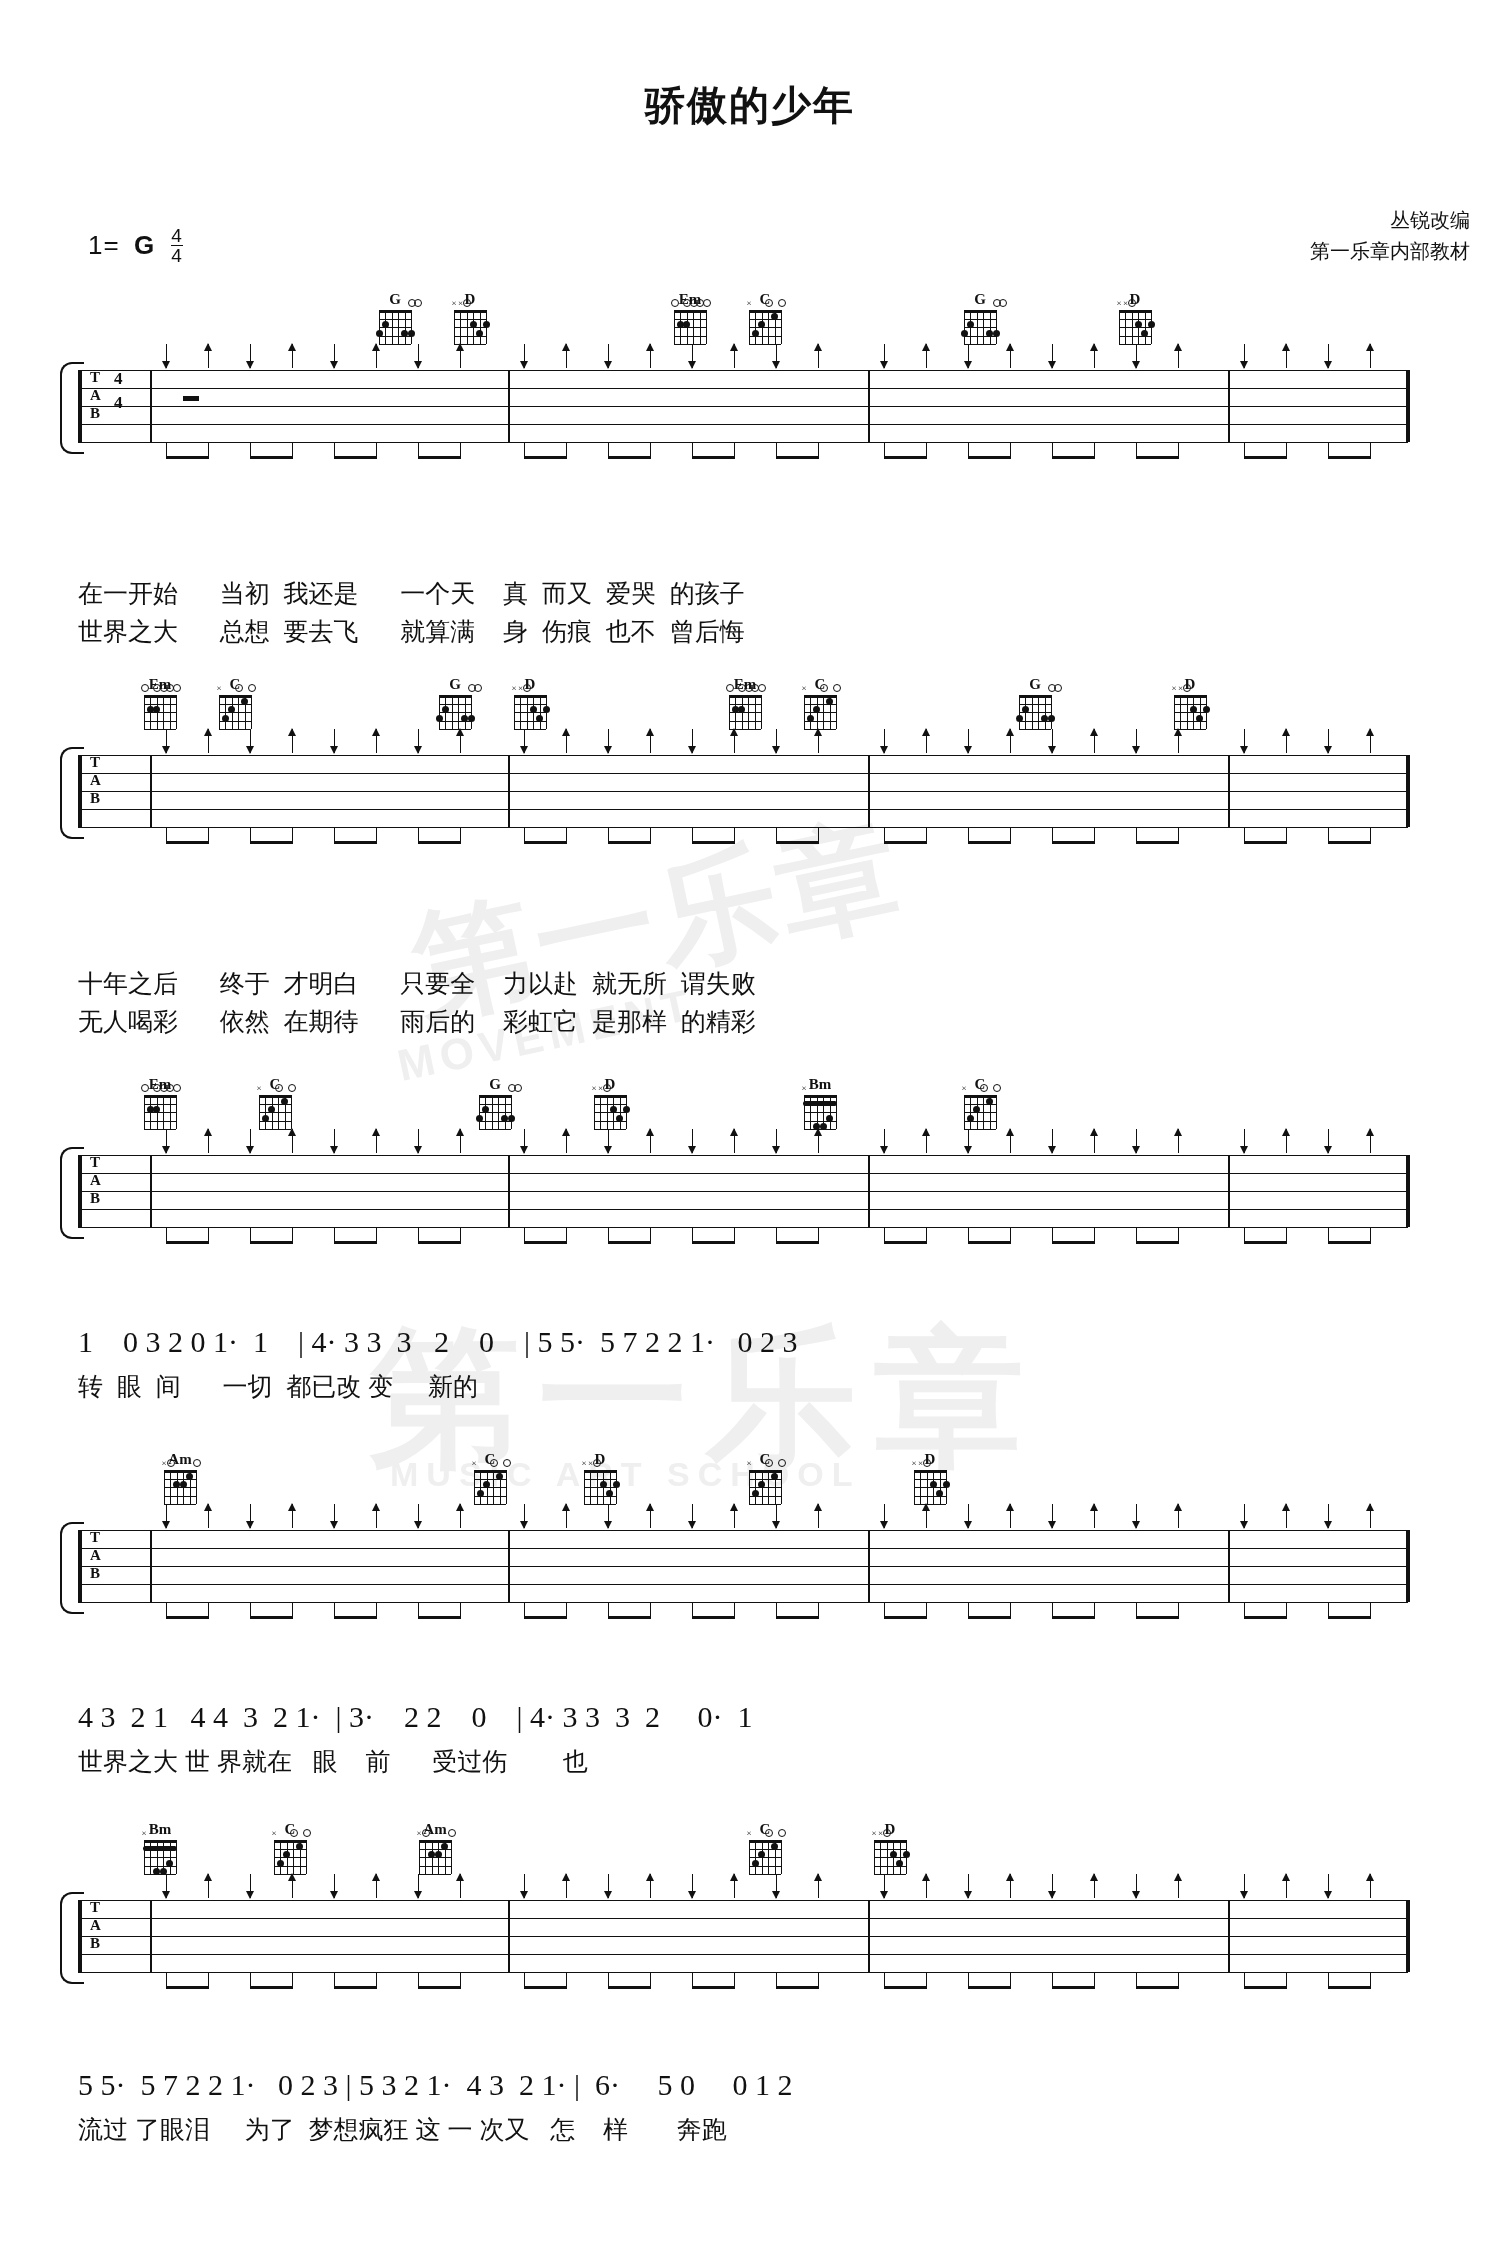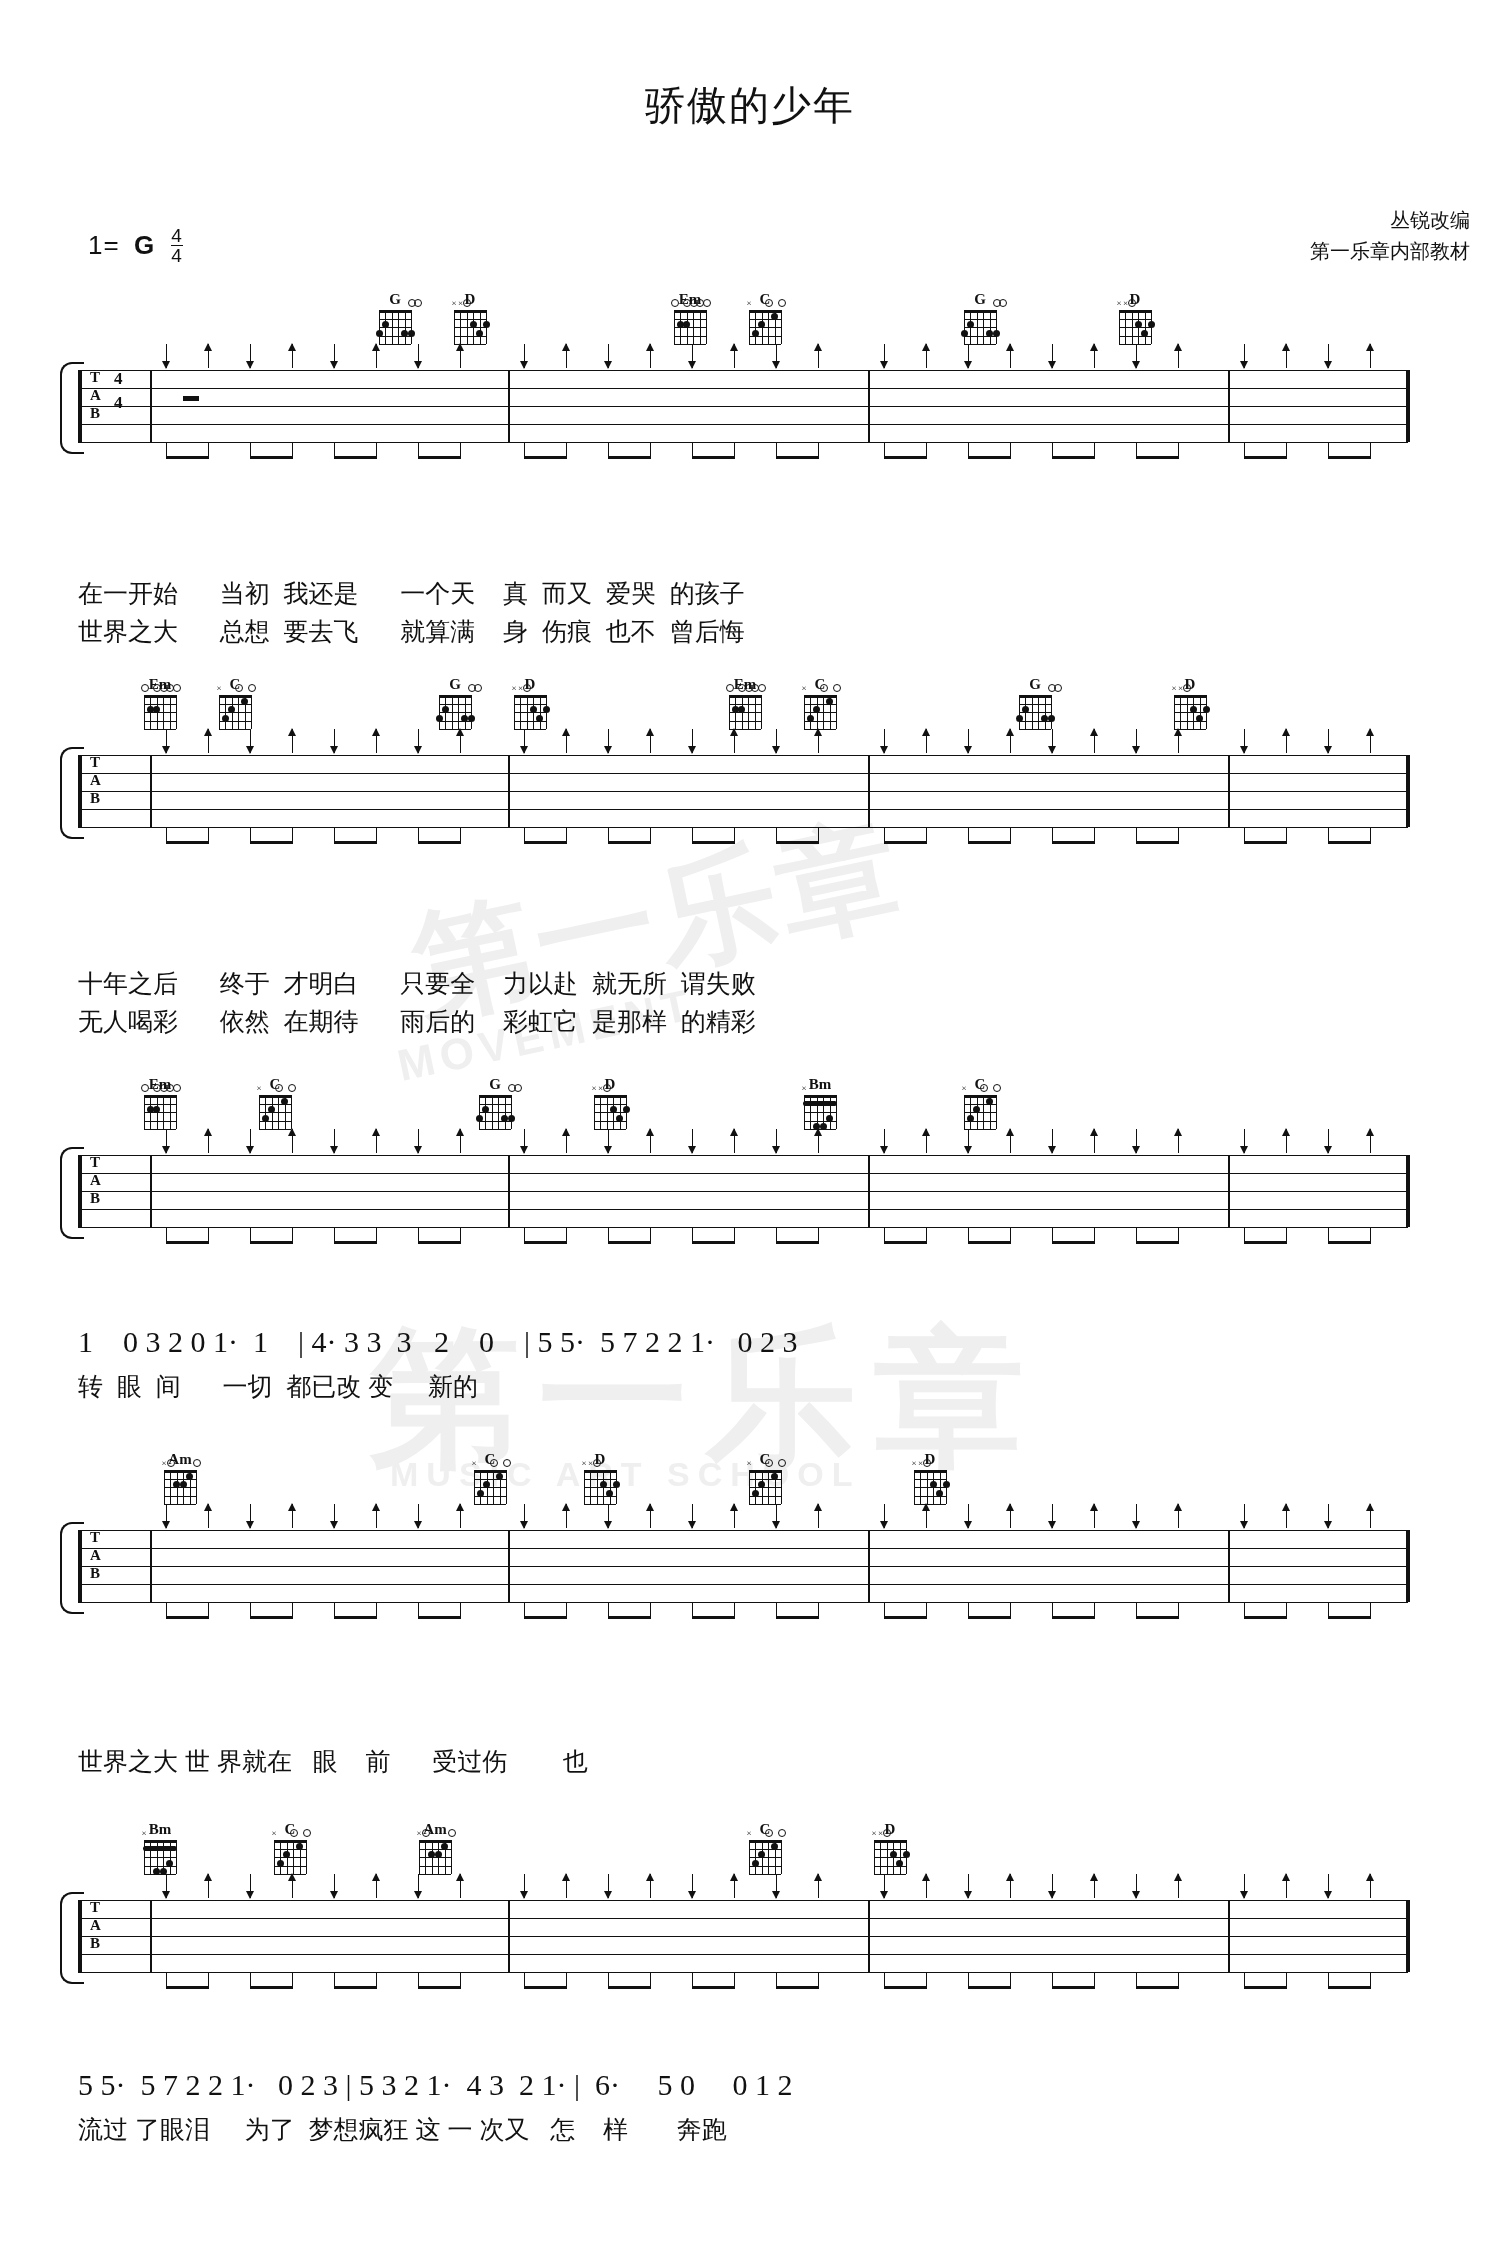--- a/index.html
+++ b/index.html
@@ -1,20 +1,20 @@
 <!DOCTYPE html>
 <html><head>
 <meta charset="utf-8">
 <style>
   html,body{margin:0;padding:0;background:#ffffff;}
   body{width:1500px;height:2250px;position:relative;font-family:"Liberation Sans",sans-serif;color:#111;overflow:hidden;}
   .sheet{position:absolute;left:0;top:0;width:1500px;height:2250px;}
 
   
-  .title{position:absolute;top:78px;left:0;width:1500px;text-align:center;font-size:40px;font-weight:normal;letter-spacing:2px;}
+  .title{position:absolute;top:78px;left:0;width:1500px;text-align:center;font-size:40px;font-weight:bold;letter-spacing:2px;}
   .keysig{position:absolute;left:88px;top:228px;font-size:26px;letter-spacing:1px;}
   .keysig .frac{display:inline-block;vertical-align:middle;text-align:center;line-height:1.0;font-size:19px;margin-left:8px;position:relative;top:-2px;}
   .keysig .frac i{display:block;font-style:normal;}
   .credits{position:absolute;right:30px;top:205px;text-align:right;font-size:20px;line-height:1.55;}
 
   
   .system{position:absolute;left:78px;width:1330px;}
   .tabbox{position:absolute;left:0;width:1330px;height:72px;}
   .tabline{position:absolute;left:0;width:1330px;height:1px;background:#111;}
   .tabline.l0{top:0;}.tabline.l1{top:18px;}.tabline.l2{top:36px;}.tabline.l3{top:54px;}.tabline.l4{top:72px;}
@@ -1218,18 +1218,19 @@
 
   <div class="lyricrow" style="top:577px;">在一开始      当初  我还是      一个天    真  而又  爱哭  的孩子</div>
   <div class="lyricrow" style="top:615px;">世界之大      总想  要去飞      就算满    身  伤痕  也不  曾后悔</div>
 
   <div class="lyricrow" style="top:967px;">十年之后      终于  才明白      只要全    力以赴  就无所  谓失败</div>
   <div class="lyricrow" style="top:1005px;">无人喝彩      依然  在期待      雨后的    彩虹它  是那样  的精彩</div>
 
   <div class="numrow" style="top:1325px;">1    0 3 2 0 1·  1    | 4· 3 3  3   2    0    | 5 5·  5 7 2 2 1·   0 2 3</div>
   <div class="lyricrow" style="top:1370px;">转  眼  间      一切  都已改 变     新的</div>
 
+  <div class="numrow" style="top:1700px;">4 3  2 1   4 4  3  2 1·  | 3·    2 2    0    | 4· 3 3  3  2     0·  1</div>
   <div class="lyricrow" style="top:1745px;">世界之大 世 界就在   眼    前      受过伤        也</div>
 
   <div class="numrow" style="top:2068px;">5 5·  5 7 2 2 1·   0 2 3 | 5 3 2 1·  4 3  2 1· |  6·     5 0     0 1 2</div>
   <div class="lyricrow" style="top:2113px;">流过 了眼泪     为了  梦想疯狂 这 一 次又   怎    样       奔跑</div>
 
 </div>
 
 </body></html>

